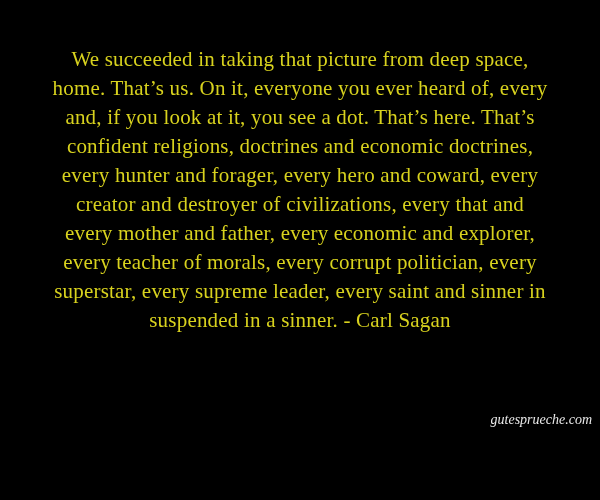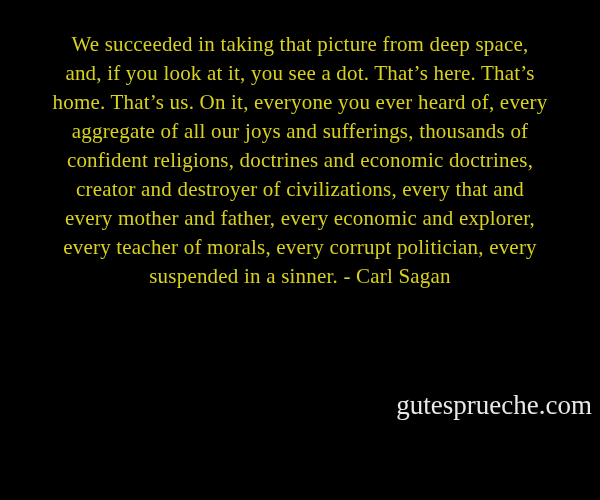--- a/index.html
+++ b/index.html
@@ -9,55 +9,58 @@
     height: 500px;
     overflow: hidden;
     background: var(--bg-color, #000000);
   }
   .canvas {
     position: relative;
     width: 600px;
     height: 420px;
     background: var(--bg-color, #000000);
     font-family: "Liberation Serif", "DejaVu Serif", serif;
+    margin-top: 15px;
   }
   .quote-block {
     position: absolute;
     top: 30px;
     left: 0;
     width: 600px;
     text-align: center;
   }
   .quote-line {
     display: block;
     white-space: nowrap;
     font-size: 21px;
     line-height: 29px;
     color: var(--text-color, #d8d21e);
     letter-spacing: 0.2px;
   }
   .watermark {
     position: absolute;
     right: 8px;
     bottom: 2px;
-    font-size: 27px;
+    font-size: 14px;
     line-height: 26px;
     color: var(--watermark-color, #e9e9e9);
     white-space: nowrap;
+    font-style: italic;
   }
 </style>
 </head>
 <body>
 
 <div class="canvas">
   <div class="quote-block">
     <span class="quote-line">We succeeded in taking that picture from deep space,</span>
+    <span class="quote-line">home. That’s us. On it, everyone you ever heard of, every</span>
     <span class="quote-line">and, if you look at it, you see a dot. That’s here. That’s</span>
-    <span class="quote-line">home. That’s us. On it, everyone you ever heard of, every</span>
-    <span class="quote-line">aggregate of all our joys and sufferings, thousands of</span>
     <span class="quote-line">confident religions, doctrines and economic doctrines,</span>
+    <span class="quote-line">every hunter and forager, every hero and coward, every</span>
     <span class="quote-line">creator and destroyer of civilizations, every that and</span>
     <span class="quote-line">every mother and father, every economic and explorer,</span>
     <span class="quote-line">every teacher of morals, every corrupt politician, every</span>
+    <span class="quote-line">superstar, every supreme leader, every saint and sinner in</span>
     <span class="quote-line">suspended in a sinner. - Carl Sagan</span>
   </div>
   <div class="watermark">gutesprueche.com</div>
 </div>
 
 </body></html>

